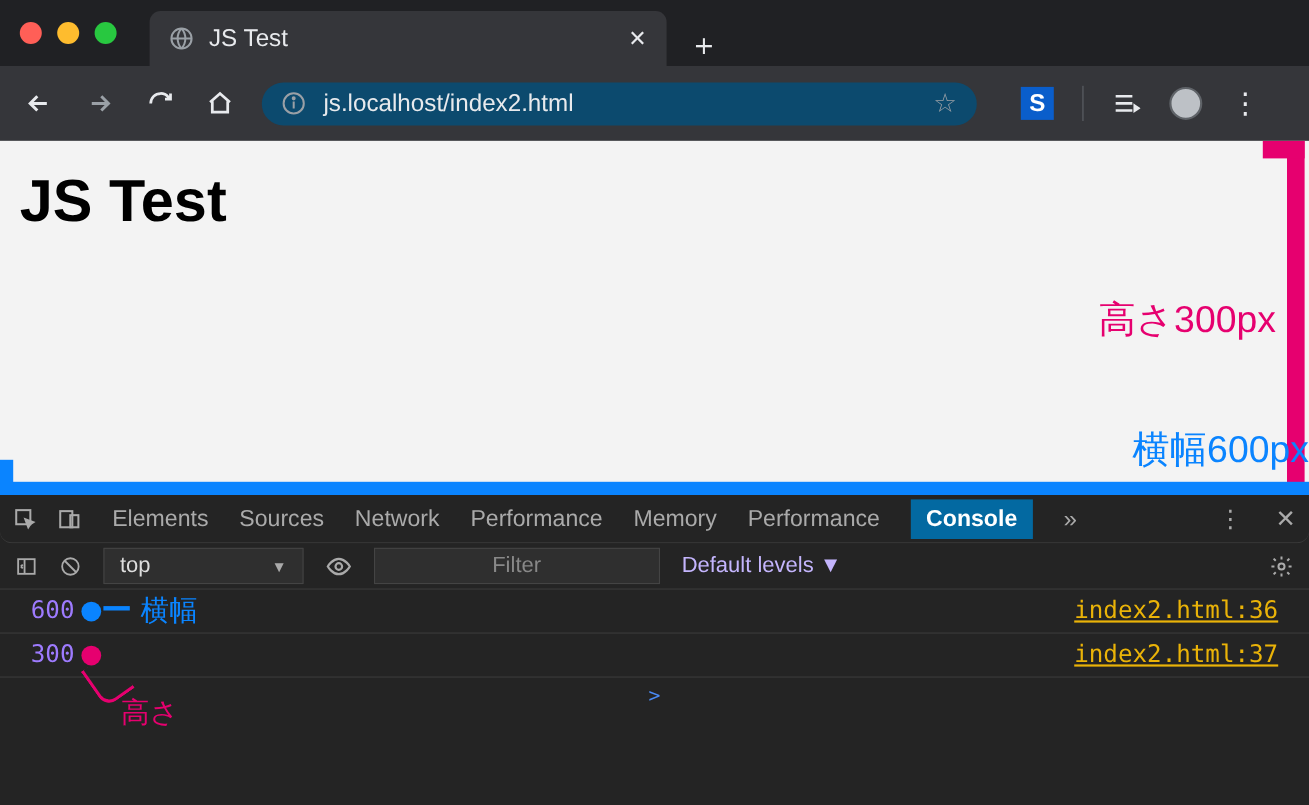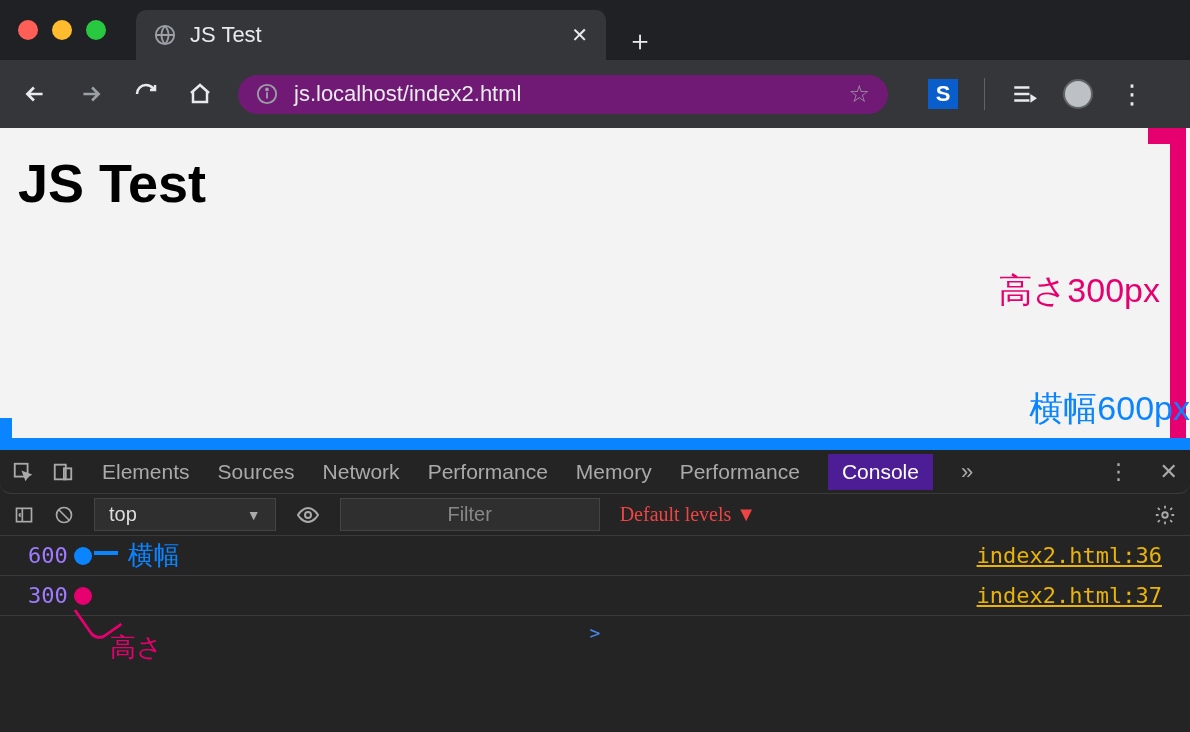--- a/index.html
+++ b/index.html
@@ -62,21 +62,21 @@
     align-items: center;
     padding: 0 22px;
     gap: 26px;
   }
   .nav-icons { display:flex; gap: 30px; align-items:center; }
   .nav-icon { color: #9aa0a6; display:flex; }
   .nav-icon.enabled { color: #e8eaed; }
   .omnibox {
     flex: 1;
     height: 39px;
-    background: #701a75;
+    background: #0c4a6e;
     border-radius: 24px;
     display: flex;
     align-items: center;
     padding: 0 18px;
     color: #e8eaed;
     font-size: 22px;
     gap: 16px;
     max-width: 650px;
   }
   .omnibox .info { color: #9aa0a6; display:flex; }
@@ -145,21 +145,21 @@
     height: 44px;
     display:flex; align-items:center;
     border-bottom:1px solid #3a3a3a;
     padding: 0 12px;
     gap: 28px;
     font-family: "Helvetica Neue", Arial, sans-serif;
     border-radius: 11px;
   }
   .dt-left-icons { display:flex; gap:18px; color:#aaa; }
   .dt-tab { color:#aaa; font-size:21px; }
-  .dt-tab.active { background:#4c1d95; color:#fff; padding:6px 14px; }
+  .dt-tab.active { background:#0369a1; color:#fff; padding:6px 14px;font-weight:bold; }
   .dt-overflow { color:#aaa; font-size:22px; }
   .dt-right-icons { margin-left:auto; display:flex; gap:30px; color:#aaa; font-size:22px; }
 
   .dt-subbar {
     height: 42px;
     display:flex; align-items:center;
     padding: 0 14px;
     gap: 20px;
     border-bottom:1px solid #3a3a3a;
     font-family: "Helvetica Neue", Arial, sans-serif;
@@ -171,21 +171,21 @@
     background:#2f2f2f; color:#ddd; padding:4px 14px;
     display:flex; align-items:center; gap:110px;
     border:1px solid #444;
   }
   .dt-context .caret { font-size:14px; color:#aaa; }
   .dt-eye { color:#aaa; }
   .dt-filter {
     background:#2f2f2f; border:1px solid #444;
     padding:4px 10px; color:#888; width:260px;
   }
-  .dt-levels { color:#ef4444;font-family:Liberation Serif, serif; }
+  .dt-levels { color:#c4b5fd; }
   .dt-gear { margin-left:auto; color:#aaa; }
 
   .dt-log {
     flex:1; overflow:hidden;text-align:center;
   }
   .dt-row {
     display:flex; align-items:center;
     height:40px;
     border-bottom:1px solid #3a3a3a;
     padding: 0 28px 0 28px;

